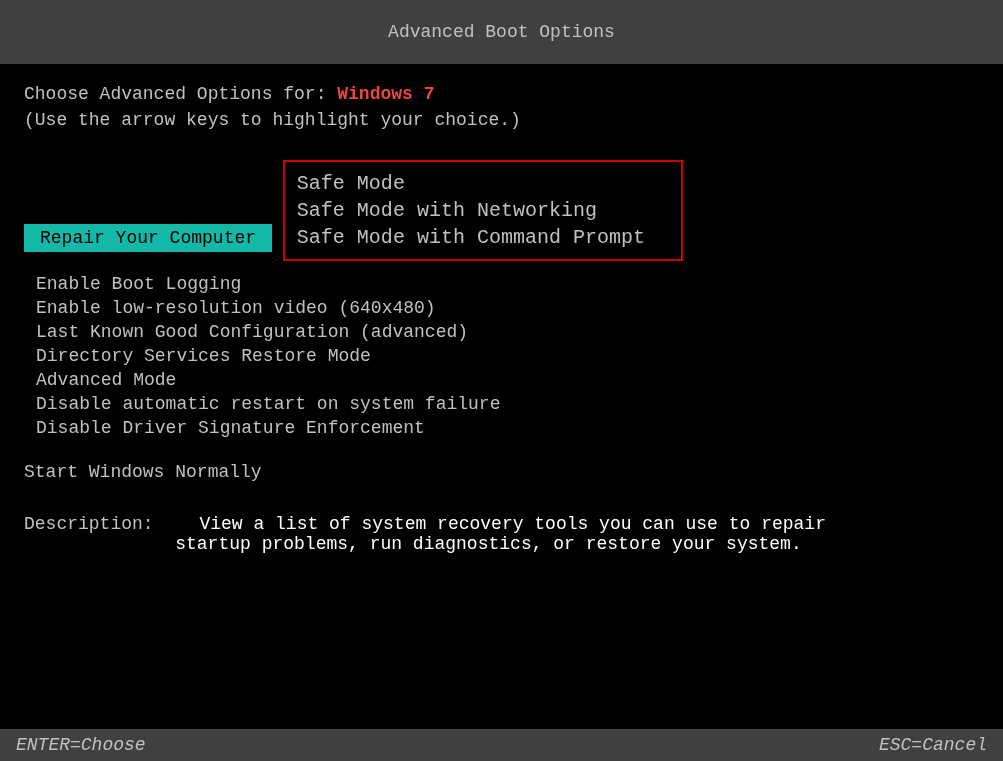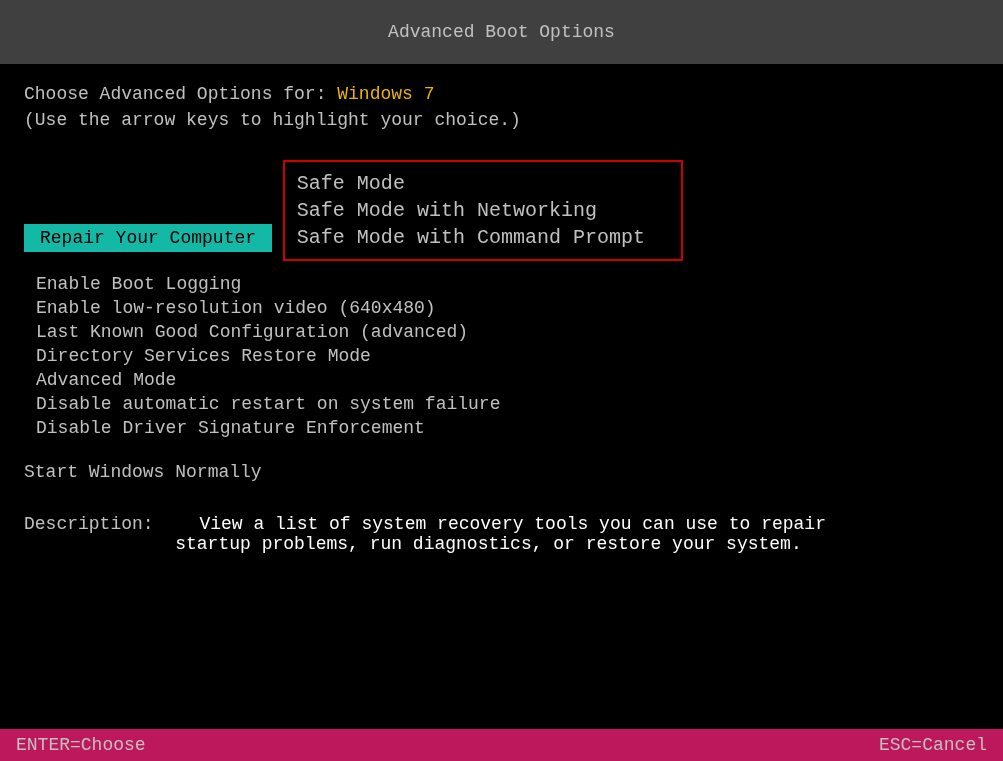--- a/index.html
+++ b/index.html
@@ -34,22 +34,22 @@
       padding: 20px 24px;
       overflow: hidden;
     }
 
     #choose-line {
       margin-bottom: 6px;
       font-size: 18px;
     }
 
     #choose-line .highlight {
-      color: #eab308;
-      font-weight: normal;
+      color: #ef4444;
+      font-weight: bold;
     }
 
     #use-arrow-line {
       margin-bottom: 30px;
       font-size: 18px;
     }
 
     #repair-button {
       display: inline-block;
       background-color: #14b8a6;
@@ -100,27 +100,28 @@
     #description-area .desc-label {
       color: #c0c0c0;
     }
 
     #description-area .desc-text {
       color: #ffffff;
       margin-left: 35px;
     }
 
     #bottom-bar {
-      background-color: #be185d;
+      background-color: #404040;
       color: #c0c0c0;
       display: flex;
       justify-content: space-between;
       padding: 6px 16px;
       font-size: 18px;
       flex-shrink: 0;
+      font-style: italic;
     }
   </style>
 </head>
 <body>
 
 <div id="title-bar">
   <span>Advanced Boot Options</span>
 </div>
 
 <div id="main-content">

